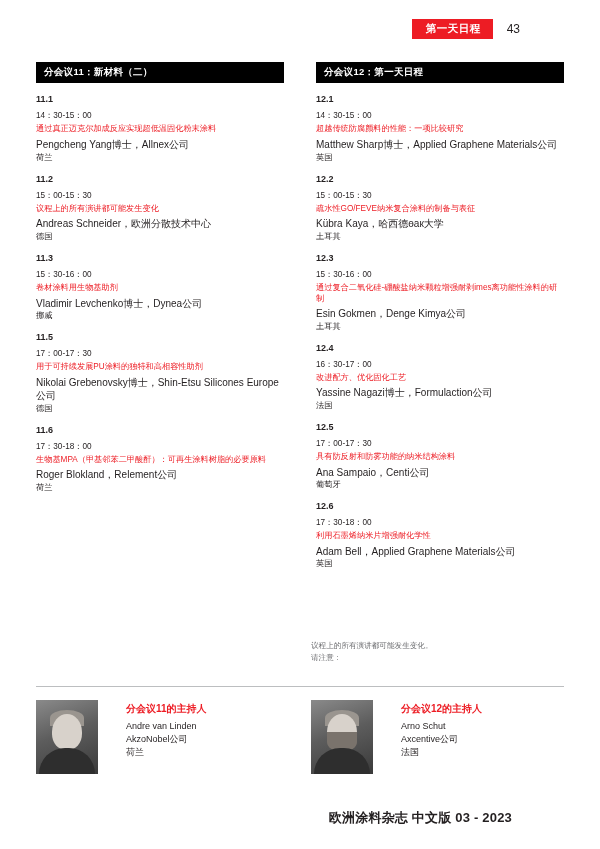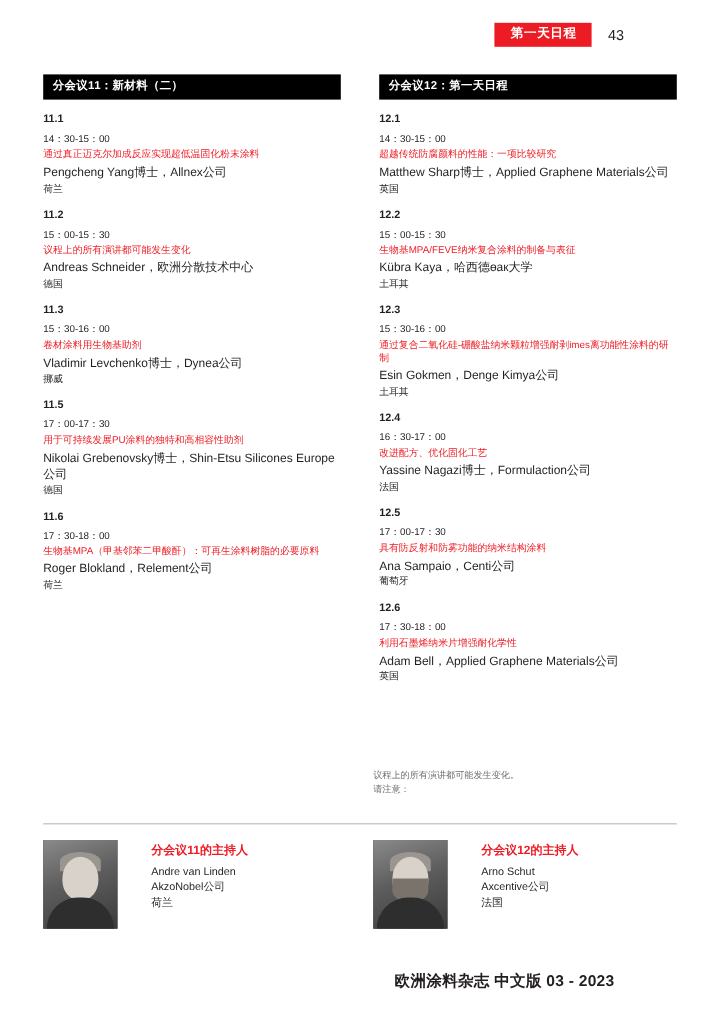--- a/index.html
+++ b/index.html
@@ -279,21 +279,21 @@
         <div class="session-num">12.1</div>
         <div class="session-time">14：30-15：00</div>
         <div class="session-title">超越传统防腐颜料的性能：一项比较研究</div>
         <div class="session-speaker">Matthew Sharp博士，Applied Graphene Materials公司</div>
         <div class="session-country">英国</div>
       </div>
 
       <div class="session">
         <div class="session-num">12.2</div>
         <div class="session-time">15：00-15：30</div>
-        <div class="session-title">生物基MPA/FEVE纳米复合涂料的制备与表征</div>
+        <div class="session-title">疏水性GO/FEVE纳米复合涂料的制备与表征</div>
         <div class="session-speaker">Kübra Kaya，哈西德өак大学</div>
         <div class="session-country">土耳其</div>
       </div>
 
       <div class="session">
         <div class="session-num">12.3</div>
         <div class="session-time">15：30-16：00</div>
         <div class="session-title">通过复合二氧化硅-硼酸盐纳米颗粒增强耐剥imes离功能性涂料的研制</div>
         <div class="session-speaker">Esin Gokmen，Denge Kimya公司</div>
         <div class="session-country">土耳其</div>

